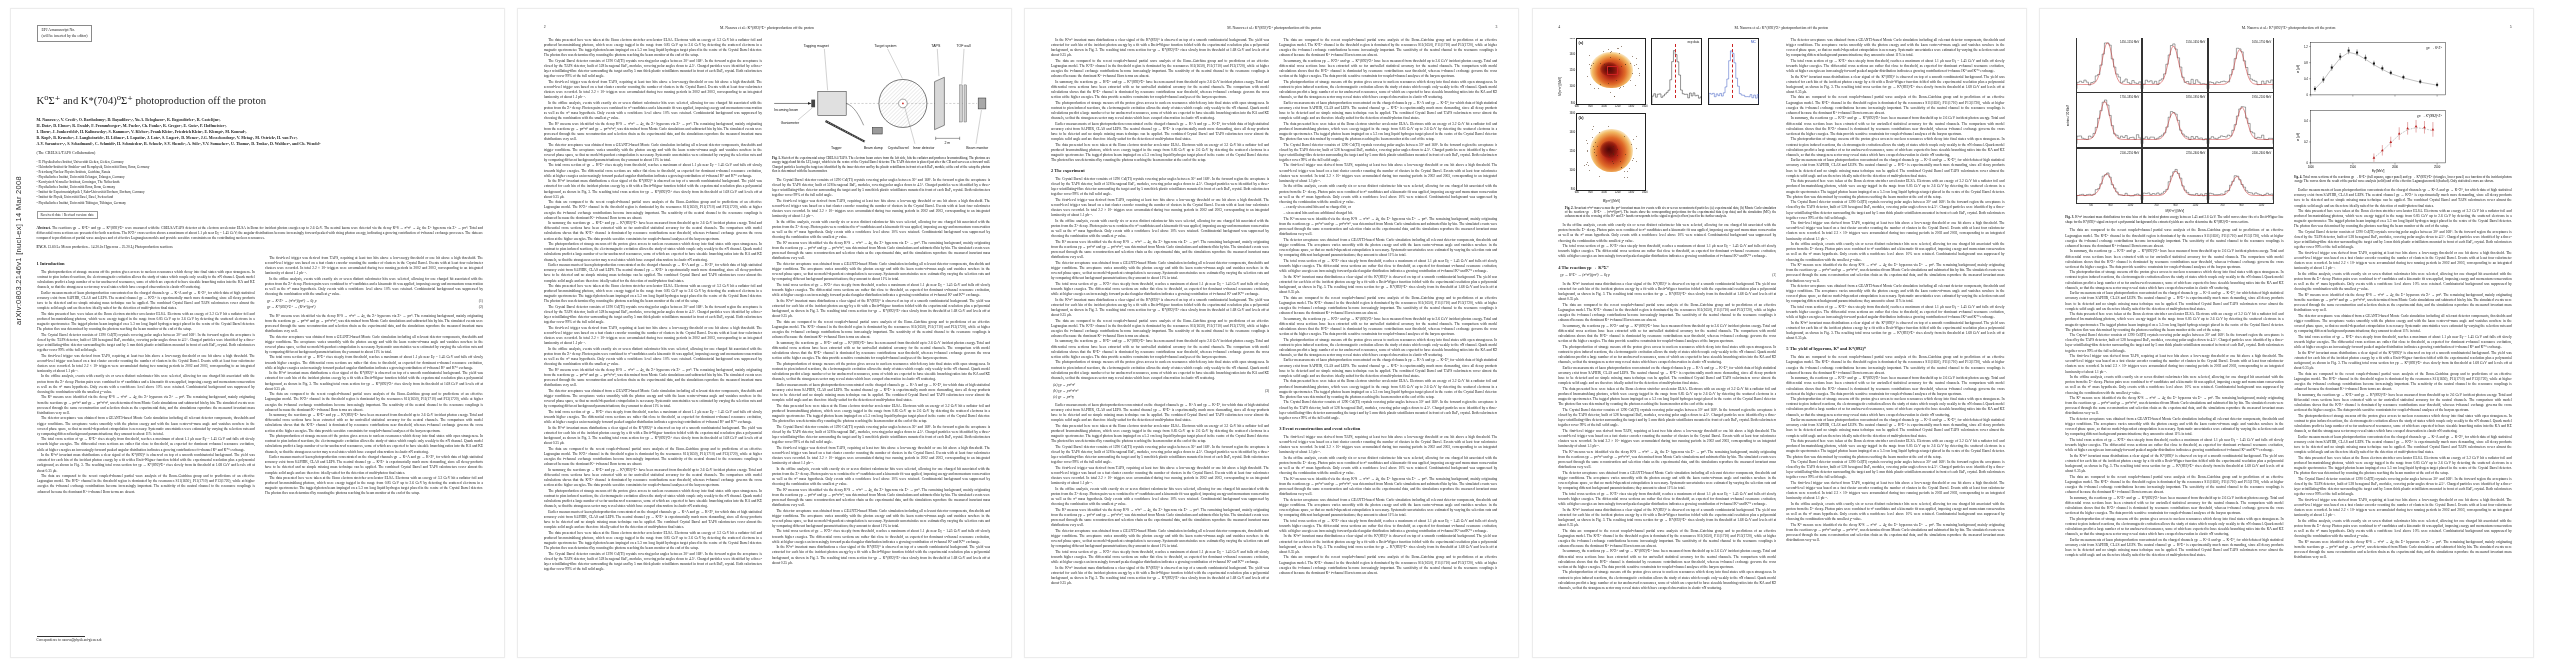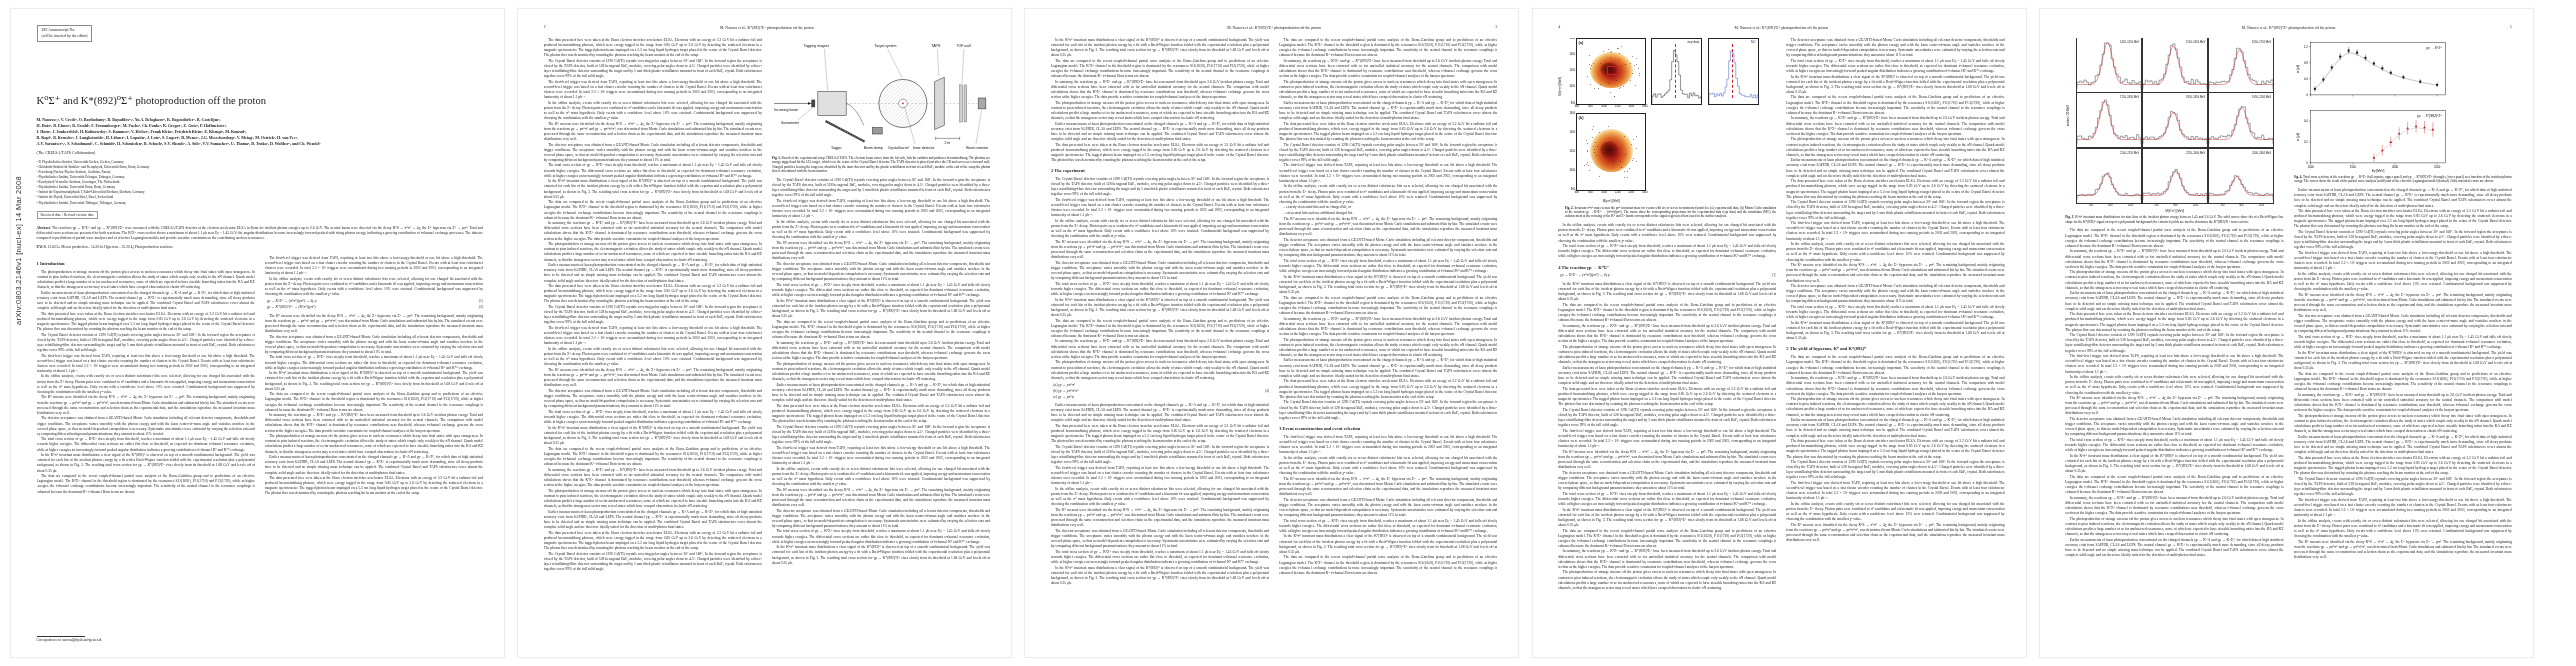--- a/index.html
+++ b/index.html
@@ -78,21 +78,21 @@
 <body>
 
 <div class="spread">
 
   <section class="page">
     <div class="ms-box">
       <div>EPJ A manuscript No.</div>
       <div>(will be inserted by the editor)</div>
     </div>
     <div class="arxiv">arXiv:0803.2146v1  [nucl-ex]  14 Mar 2008</div>
-    <h1 class="title">K⁰Σ⁺ and K*(892)⁰Σ⁺ photoproduction off the proton</h1>
+    <h1 class="title">K⁰Σ⁺ and K*(704)⁰Σ⁺ photoproduction off the proton</h1>
     <div class="authors">
       <div>M. Nanova¹,ᵃ, V. Credé², O. Bartholomy², D. Bayadilov²,³, Yu.A. Beloglazov³, R. Bogendörfer⁴, R. Castelijns⁵,</div>
       <div>H. Dutz⁶, D. Elsner⁶, R. Ewald⁶, F. Frommberger⁶, M. Fuchs², Ch. Funke², R. Gregor¹, E. Gutz², P. Hoffmeister²,</div>
       <div>I. Horn², J. Junkersfeld², H. Kalinowsky², S. Kammer⁶, V. Kleber⁶, Frank Klein⁶, Friedrich Klein⁶, E. Klempt², M. Konrad⁶,</div>
       <div>B. Kopf⁷, B. Krusche⁸, J. Langheinrich⁶, H. Löhner⁵, I. Lopatin³, J. Lotz², S. Lugert¹, D. Menze⁶, J.G. Messchendorp⁵, V. Metag¹, M. Ostrick⁶, H. van Pee²,</div>
       <div>A.V. Sarantsev²,³, S. Schadmand¹, C. Schmidt², H. Schmieden⁶, B. Schoch⁶, S.V. Shende⁵, A. Süle⁶, V.V. Sumachev³, U. Thoma², D. Trnka¹, D. Walther⁶, and Ch. Wendel²</div>
     </div>
     <div class="collab">(The CBELSA/TAPS Collaboration)</div>
     <ol class="insts">
       <li>¹ II. Physikalisches Institut, Universität Gießen, Gießen, Germany</li>

